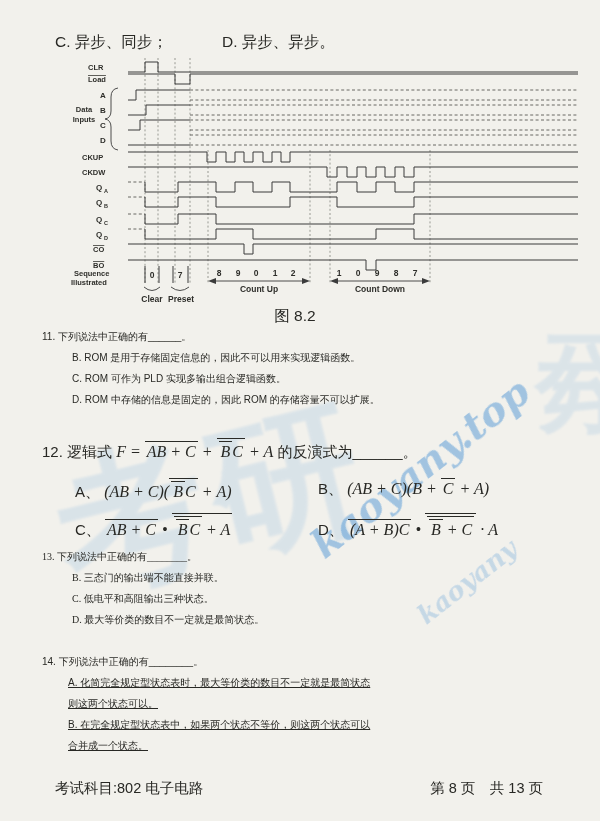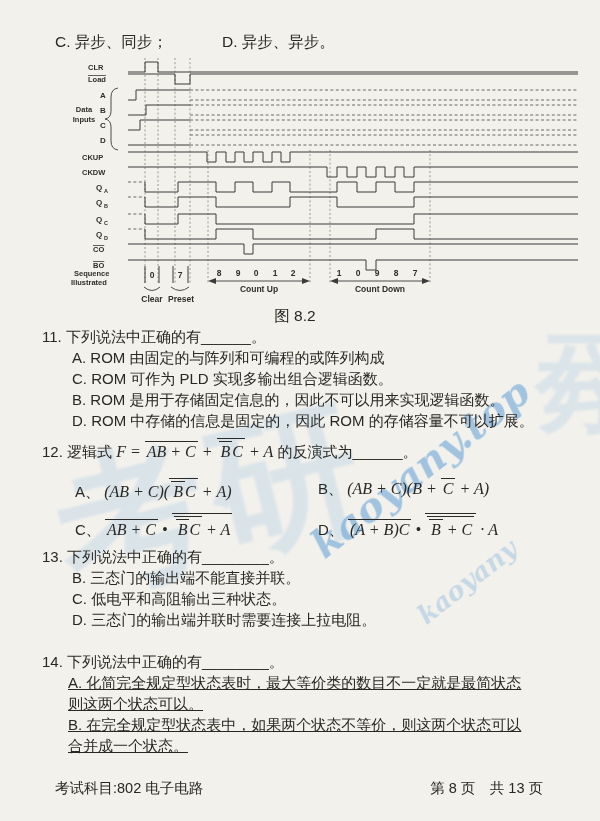--- a/index.html
+++ b/index.html
@@ -1,21 +1,21 @@
 <!DOCTYPE html>
 <html><head>
 <meta charset="utf-8">
 <style>
   html,body{margin:0;padding:0;}
   body{width:600px;height:821px;position:relative;background:#f2f1ec;
        font-family:"Liberation Sans",sans-serif;color:#282824;overflow:hidden;}
   .abs{position:absolute;}
   .line{white-space:nowrap;}
   
-  .qblock{position:absolute;left:0;width:600px;font-size:15px;line-height:21px;}
+  .qblock{position:absolute;left:0;width:600px;font-size:10px;line-height:21px;}
   .stem{padding-left:42px;}
   .opt{padding-left:72px;}
   .opt14{padding-left:68px;text-decoration:underline;}
   
   .fm{font-family:"Liberation Serif",serif;font-style:italic;font-size:16px;}
   .ov{display:inline-block;border-top:1px solid #2a2a26;padding:2px 2px 0 2px;line-height:1.05;}
   .q12opt{position:absolute;font-size:15px;}
   
   .caption{position:absolute;top:306px;left:0;width:590px;text-align:center;font-size:15.5px;}
   
@@ -147,37 +147,36 @@
     <path class="brc" d="M171 232 Q180 239 189 232"></path>
     <text class="snum" x="152" y="247" text-anchor="middle">Clear</text>
     <text class="snum" x="181" y="247" text-anchor="middle">Preset</text>
   </g>
 </svg>
 
 <div class="caption">图 8.2</div>
 
 <div class="qblock" style="top:326px;">
   <div class="stem line">11. 下列说法中正确的有______。</div>
-  <div class="opt line">A. ROM 由固定的与阵列和可编程的或阵列构成</div>
+  <div class="opt line">B. ROM 是用于存储固定信息的，因此不可以用来实现逻辑函数。</div>
   <div class="opt line">C. ROM 可作为 PLD 实现多输出组合逻辑函数。</div>
-  <div class="opt line">B. ROM 是用于存储固定信息的，因此不可以用来实现逻辑函数。</div>
   <div class="opt line">D. ROM 中存储的信息是固定的，因此 ROM 的存储容量不可以扩展。</div>
 </div>
 
 <div class="abs line" style="left:42px;top:438px;font-size:15px;">12. 逻辑式 <span class="fm">F = <span class="ov">AB + C</span> + <span class="ov"><span class="ov">B</span>C</span> + A</span> 的反演式为______。</div>
 <div class="q12opt line" style="left:75px;top:478px;text-align:center;">A、 <span class="fm">(AB + C)(<span class="ov"><span class="ov">B</span>C</span> + A)</span></div>
 <div class="q12opt line" style="left:318px;top:478px;">B、 <span class="fm">(AB + C)(B + <span class="ov">C</span> + A)</span></div>
 <div class="q12opt line" style="left:75px;top:513px;">C、 <span class="fm"><span class="ov">AB + C</span> • <span class="ov"><span class="ov"><span class="ov">B</span>C</span> + A</span></span></div>
 <div class="q12opt line" style="left:318px;top:513px;">D、 <span class="fm"><span class="ov">(A + B)C</span> • <span class="ov"><span class="ov"><span class="ov">B</span> + C</span></span> · A</span></div>
 
-<div class="qblock" style="top:546px;">
+<div class="qblock" style="top:546px;font-family:Liberation Serif, serif;">
   <div class="stem line">13. 下列说法中正确的有________。</div>
   <div class="opt line">B. 三态门的输出端不能直接并联。</div>
   <div class="opt line">C. 低电平和高阻输出三种状态。</div>
-  <div class="opt line">D. 三态门的输出端并联时需要连接上拉电阻。</div>
+  <div class="opt line">D. 最大等价类的数目不一定就是最简状态。</div>
 </div>
 
 <div class="qblock" style="top:651px;">
   <div class="stem line">14. 下列说法中正确的有________。</div>
   <div class="opt14 line">A. 化简完全规定型状态表时，最大等价类的数目不一定就是最简状态</div>
   <div class="opt14 line">则这两个状态可以。</div>
   <div class="opt14 line">B. 在完全规定型状态表中，如果两个状态不等价，则这两个状态可以</div>
   <div class="opt14 line">合并成一个状态。</div>
 </div>
 

